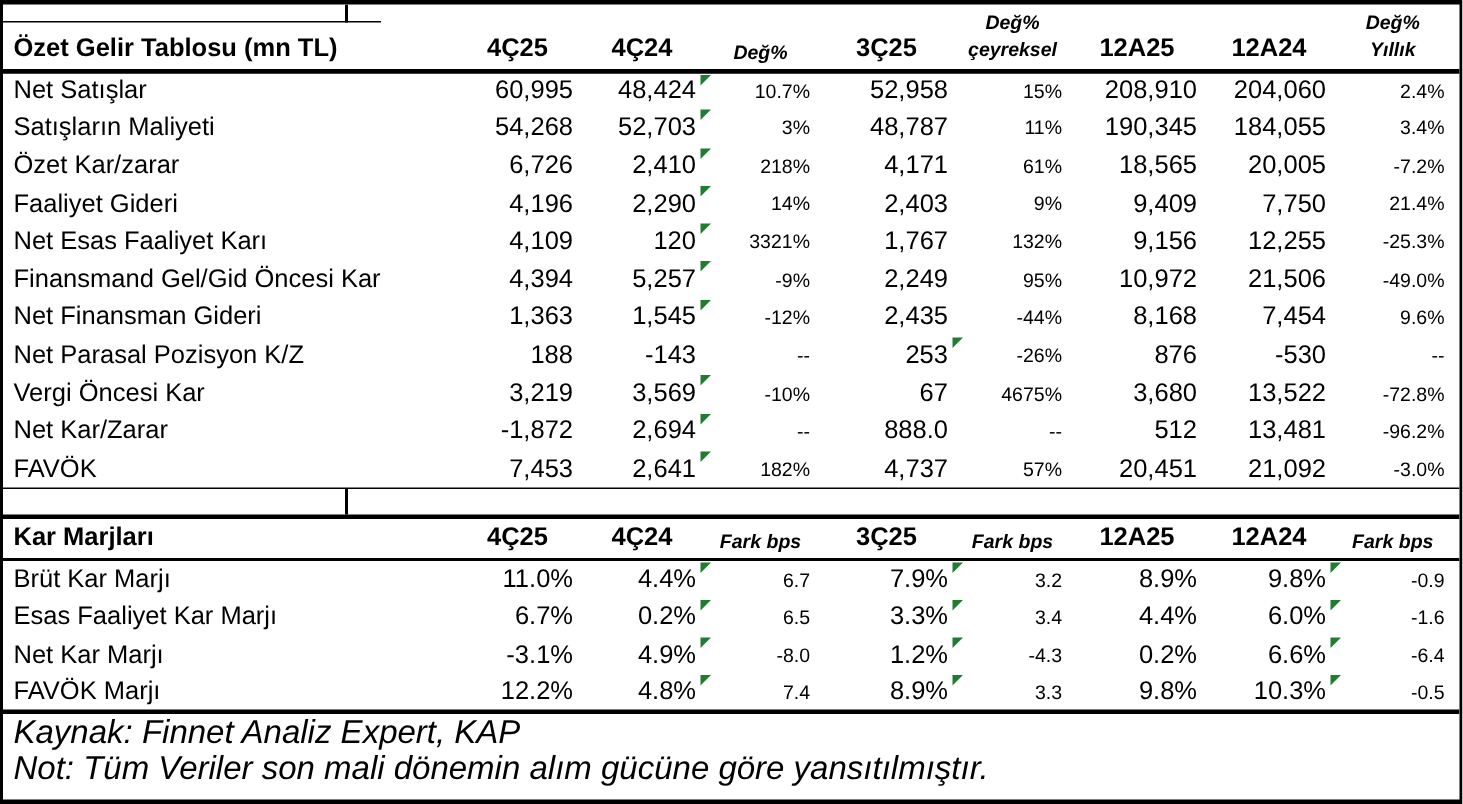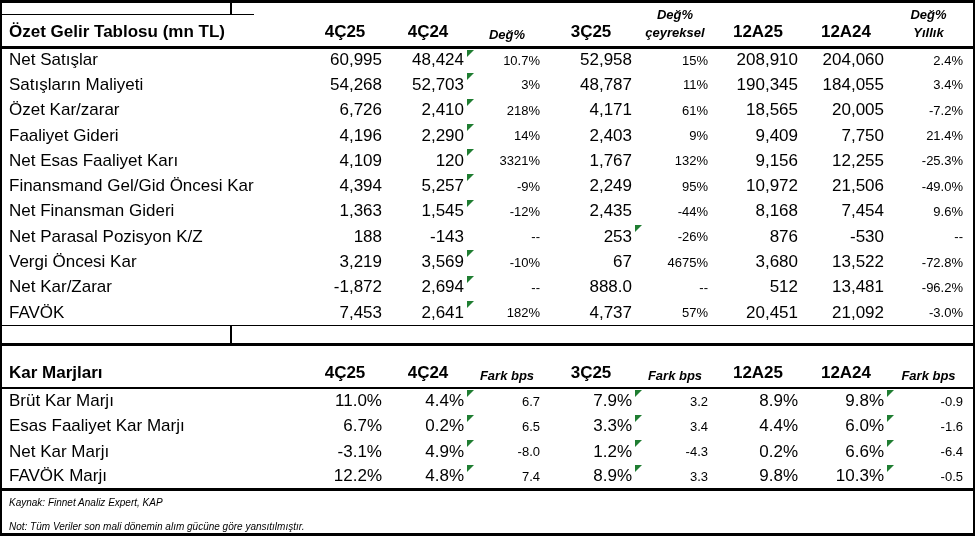--- a/index.html
+++ b/index.html
@@ -29,21 +29,21 @@
   col.w-c4 { width: 92px; }
   col.w-c5 { width: 76px; }
   col.w-c6 { width: 90px; }
   col.w-c7 { width: 86px; }
   col.w-c8 { width: 79px; }
 
   th, td { padding: 0; margin: 0; font-weight: normal; }
 
   
   thead.hd1 th { height: 44px; border-bottom: 3px solid #000; vertical-align: bottom; padding-bottom: 4px; }
-  thead.hd2 th { height: 42px; border-bottom: 2px solid #000; vertical-align: bottom; padding-bottom: 4px; }
+  thead.hd2 th { height: 27px; border-bottom: 2px solid #000; vertical-align: bottom; padding-bottom: 4px; }
   .h-title { text-align: left; font-weight: bold; font-size: 17px; padding-left: 7px; position: relative; }
   .h-num  { text-align: center; font-weight: bold; font-size: 17px; padding-right: 10px; }
   .h-chg  { text-align: center; font-weight: bold; font-style: italic; font-size: 13px; padding-right: 10px; }
   .h-chg .ln { display: block; line-height: 18px; }
 
   
   .strip-line { position: absolute; left: 0; top: 11px; width: 252px; height: 0; border-top: 1px solid #000; }
   .strip-tick { position: absolute; left: 228px; top: 0; width: 2px; height: 12px; background: #000; }
 
   
@@ -67,21 +67,21 @@
     border-top: 1px solid #000;
     border-bottom: 3px solid #000;
     position: relative;
   }
   .gap .strip-tick2 { position: absolute; left: 228px; top: 0; height: 100%; width: 2px; background: #000; }
 
   table.tbl2 { border-bottom: 3px solid #000; }
 
   .foot {
     height: 24px; line-height: 24px;
-    font-style: italic; font-size: 10px;
+    font-style: italic; font-size: 22px;
     padding-left: 7px;
     white-space: nowrap;
   }
 </style>
 </head>
 <body>
 
 <div class="sheet">
 
   <table class="tbl">

